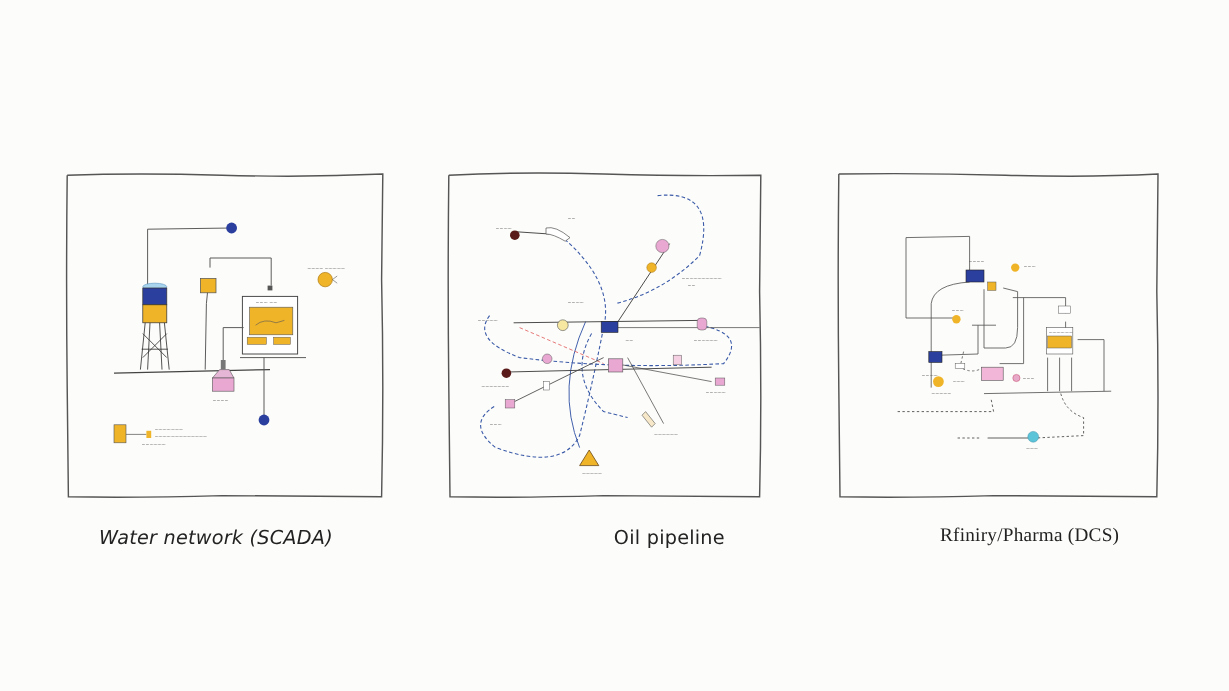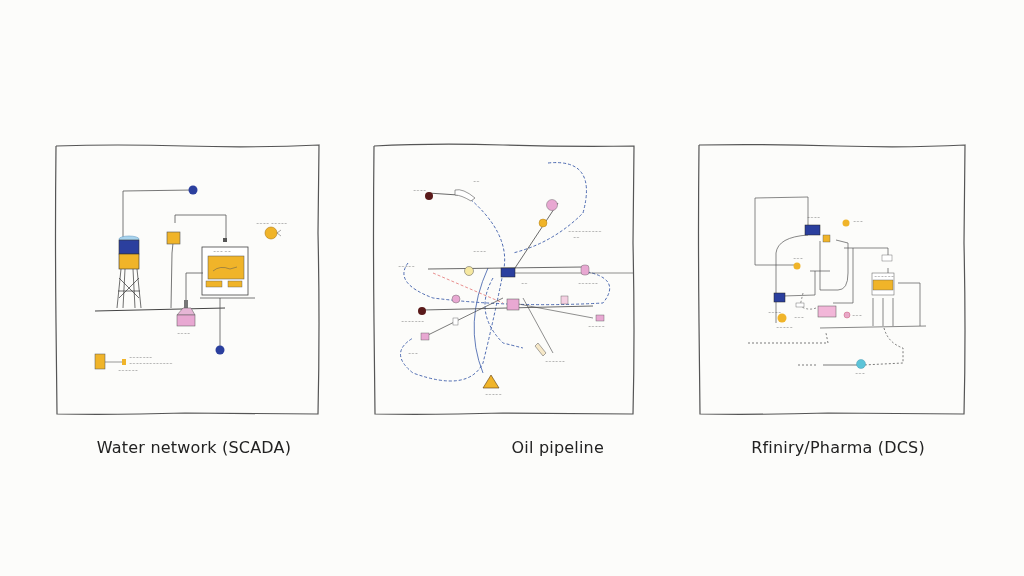--- a/index.html
+++ b/index.html
@@ -64,21 +64,21 @@
     <g>
       <rect x="40" y="211" width="10" height="15" fill="#f0b429" stroke="#555" stroke-width="0.5"></rect>
       <path d="M50,219 L67,219" stroke="#555" stroke-width="0.6"></path>
       <rect x="67" y="216" width="4" height="6" fill="#f0b429"></rect>
       <text x="74" y="216" class="tiny">~~~~~~~</text>
       <text x="74" y="222" class="tiny">~~~~~~~~~~~~~</text>
       <text x="63" y="229" class="tiny">~~~~~~</text>
     </g>
   </svg>
 </div>
-<div class="caption" style="left:84px;width:220px;">Water network (SCADA)</div>
+<div class="caption" style="left:70px;width:220px;font-style:italic;">Water network (SCADA)</div>
 
 <div class="panel" style="left:373px;top:143px;width:262px;height:272px;">
   <svg width="262" height="272" viewBox="0 0 262 272">
     <path d="M1,3 Q60,0 130,2 T261,3 L260,100 Q262,190 260,271 L130,270 Q60,272 2,271 L1,180 Q0,90 1,3" fill="none" stroke="#555" stroke-width="1.2"></path>
 
     <path d="M90,50 Q140,90 130,130 Q120,180 110,220 Q95,250 40,230 Q15,210 40,195" fill="none" stroke="#3a5aa8" stroke-width="0.9" stroke-dasharray="3,2"></path>
     <path d="M35,120 Q20,140 60,155 Q140,165 230,160 Q250,135 210,128" fill="none" stroke="#3a5aa8" stroke-width="0.9" stroke-dasharray="3,2"></path>
     <path d="M175,20 Q225,15 210,70 Q180,100 140,110" fill="none" stroke="#3a5aa8" stroke-width="0.9" stroke-dasharray="3,2"></path>
     <path d="M120,135 Q100,170 130,200 Q150,205 150,205" fill="none" stroke="#3a5aa8" stroke-width="0.9" stroke-dasharray="3,2"></path>
     <path d="M115,125 Q90,180 110,230" fill="none" stroke="#3a5aa8" stroke-width="0.8"></path>
@@ -166,13 +166,13 @@
     <circle cx="149" cy="172" r="3" fill="#e8a8c8" stroke="#c04060" stroke-width="0.4"></circle>
     <text x="154" y="174" class="tiny">~~~</text>
     <rect x="174" y="130" width="22" height="22" fill="#fff" stroke="#555" stroke-width="0.5"></rect>
     <rect x="175" y="137" width="20" height="10" fill="#f0b429" stroke="#555" stroke-width="0.4"></rect>
     <text x="176" y="135" class="tiny">~~~~~~</text>
     <rect x="184" y="112" width="10" height="6" fill="#fff" stroke="#555" stroke-width="0.4"></rect>
     <circle cx="163" cy="221" r="4.5" fill="#5cc4d8" stroke="#3a8ea8" stroke-width="0.4"></circle>
     <text x="157" y="232" class="tiny">~~~</text>
   </svg>
 </div>
-<div class="caption" style="left:728px;width:220px;">Rfiniry/Pharma (DCS)</div>
+<div class="caption" style="left:748px;width:220px;font-family:Liberation Serif, serif;">Rfiniry/Pharma (DCS)</div>
 
 </body></html>

